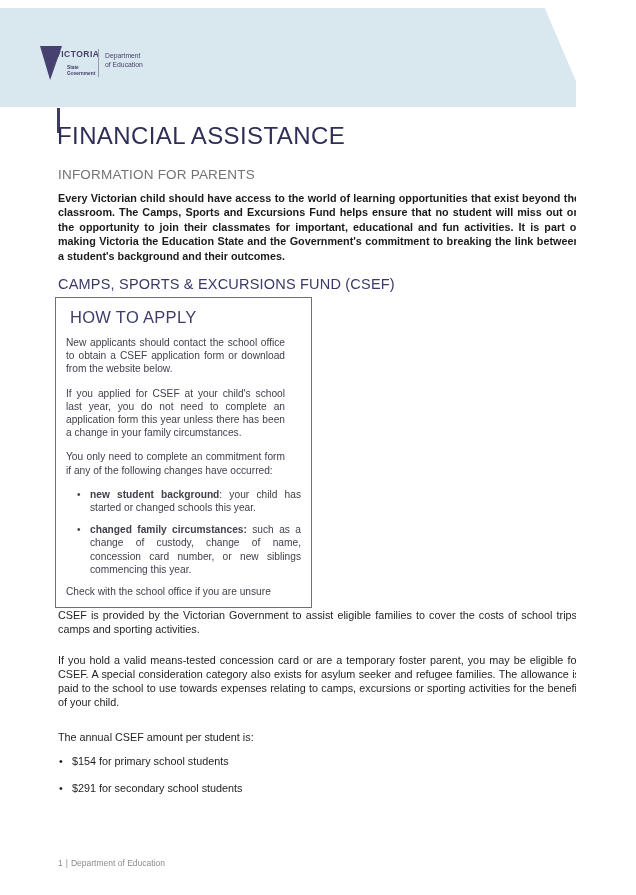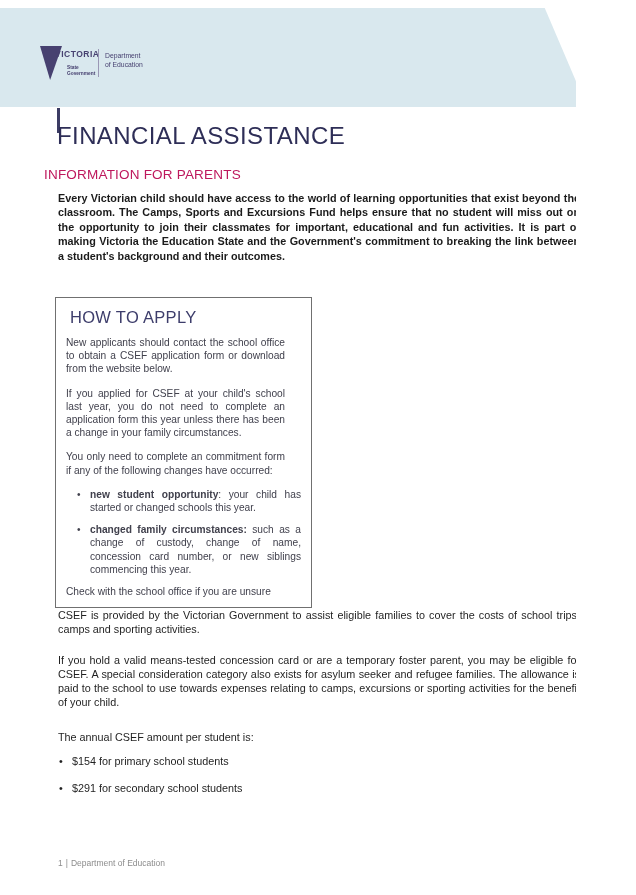--- a/index.html
+++ b/index.html
@@ -48,22 +48,22 @@
     font-size: 6.8px; line-height: 8.5px; color: #474170;
   }
 
   
   .cursor-bar { position: absolute; left: 57px; top: 108px; width: 2.5px; height: 25px; background: #3c3c64; }
   .title {
     position: absolute; left: 57px; top: 122px; width: 540px;
     font-size: 24px; letter-spacing: 0.4px; color: #2e2e57;
   }
   .subtitle {
-    position: absolute; left: 44px; top: 167px; width: 540px;
-    font-size: 13.5px; letter-spacing: 0.2px; color: #be185d;
+    position: absolute; left: 58px; top: 167px; width: 540px;
+    font-size: 13.5px; letter-spacing: 0.2px; color: #737373;
   }
   .intro {
     position: absolute; left: 58px; top: 191px; width: 522px;
     font-size: 10.8px; font-weight: bold; line-height: 14.4px;
     color: #1b1b1b; text-align: justify;
   }
   .section-heading {
     position: absolute; left: 58px; top: 276px; width: 540px;
     font-size: 14.5px; letter-spacing: 0.2px; color: #3a3a68;
   }
@@ -147,28 +147,29 @@
       <div>of Education</div>
     </div>
   </div>
 
   <div class="cursor-bar"></div>
   <div class="title">FINANCIAL ASSISTANCE</div>
   <div class="subtitle">INFORMATION FOR PARENTS</div>
 
   <div class="intro">Every Victorian child should have access to the world of learning opportunities that exist beyond the classroom. The Camps, Sports and Excursions Fund helps ensure that no student will miss out on the opportunity to join their classmates for important, educational and fun activities. It is part of making Victoria the Education State and the Government's commitment to breaking the link between a student's background and their outcomes.</div>
 
+  <div class="section-heading">CAMPS, SPORTS &amp; EXCURSIONS FUND (CSEF)</div>
 
   <div class="apply-box">
     <div class="apply-heading">HOW TO APPLY</div>
     <p>New applicants should contact the school office to obtain a CSEF application form or download from the website below.</p>
     <p>If you applied for CSEF at your child's school last year, you do not need to complete an application form this year unless there has been a change in your family circumstances.</p>
     <p>You only need to complete an commitment form if any of the following changes have occurred:</p>
     <ul class="apply-bullets">
-      <li><b>new student opportunity</b><span>: your child has started or changed schools this year.</span></li>
+      <li><b>new student background</b><span>: your child has started or changed schools this year.</span></li>
       <li><b>changed family circumstances:</b><span> such as a change of custody, change of name, concession card number, or new siblings commencing this year.</span></li>
     </ul>
     <p class="apply-note">Check with the school office if you are unsure</p>
   </div>
 
 
   <div class="para1">CSEF is provided by the Victorian Government to assist eligible families to cover the costs of school trips, camps and sporting activities.</div>
   <div class="para2">If you hold a valid means-tested concession card or are a temporary foster parent, you may be eligible for CSEF. A special consideration category also exists for asylum seeker and refugee families. The allowance is paid to the school to use towards expenses relating to camps, excursions or sporting activities for the benefit of your child.</div>
   <div class="amounts-heading">The annual CSEF amount per student is:</div>
   <ul class="amounts">

